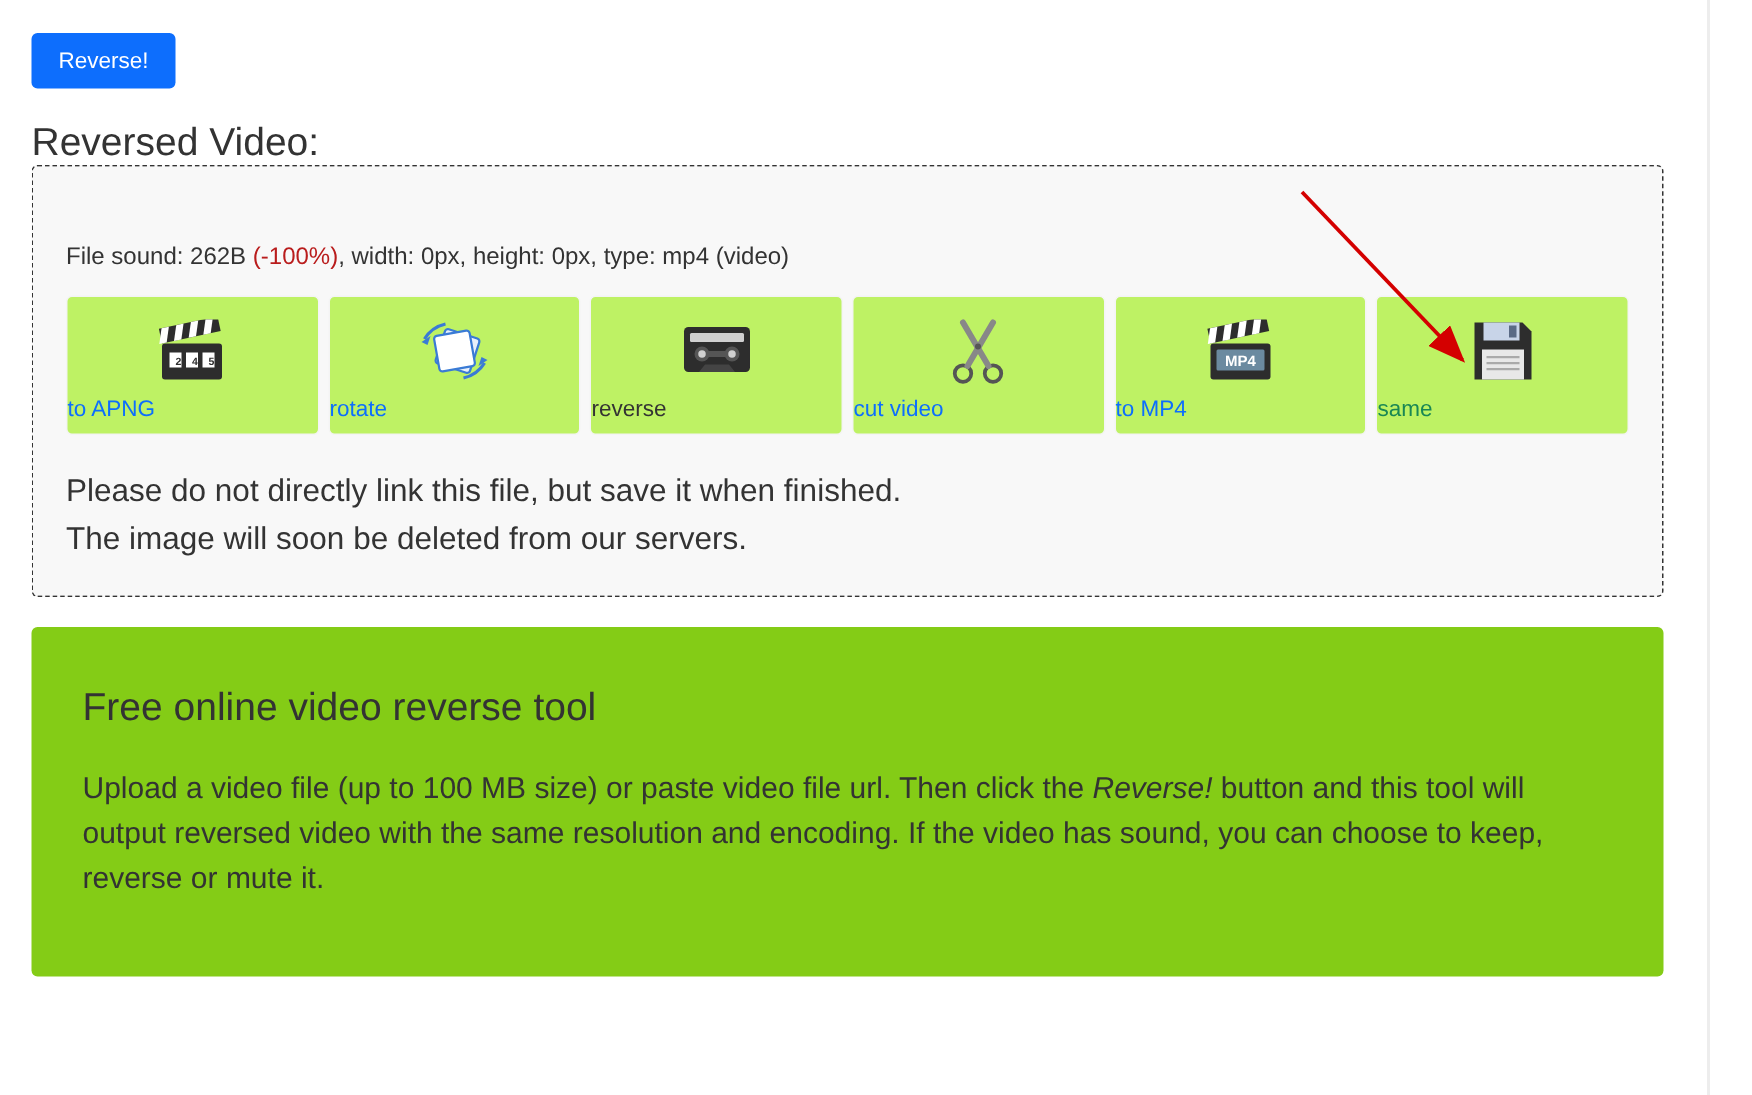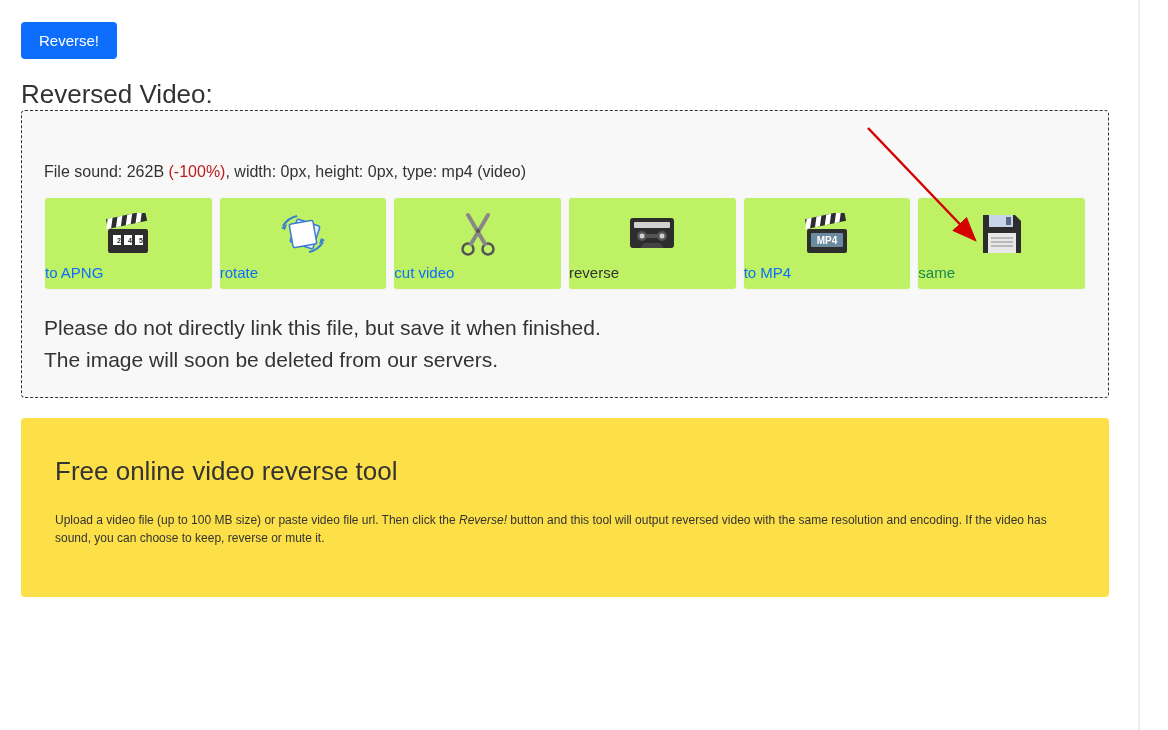--- a/index.html
+++ b/index.html
@@ -70,33 +70,33 @@
     }
     .action-btn.normal .label { color: #333; }
     .action-btn.save .label { color: #198754; }
     .notice {
       color: #333;
       font-size: 21px;
       line-height: 1.5;
     }
     .notice a { color: #0d6efd; text-decoration: none; }
     .info-box {
-      background: #fde047;
+      background: #84cc16;
       border-radius: 4px;
       padding: 38px 34px 50px 34px;
     }
     .info-box h2 {
       font-size: 26px;
       font-weight: 400;
       color: #333;
       margin-bottom: 24px;
     }
     .info-box p {
       color: #333;
-      font-size: 12px;
+      font-size: 20px;
       line-height: 1.5;
     }
     .info-box p em { font-style: italic; }
     .right-border {
       position: absolute;
       right: 28px;
       top: 0;
       width: 2px;
       height: 730px;
       background: #ededed;
@@ -162,47 +162,47 @@
             <rect x="14" y="10" width="24" height="24" rx="2" fill="#fff" stroke="#3a7bd5" stroke-width="1.5" transform="rotate(-10 26 22)"></rect>
             <path d="M 6 14 A 22 22 0 0 1 20 4" stroke="#3a7bd5" stroke-width="2.2" fill="none"></path>
             <polygon points="4,16 10,12 8,18" fill="#3a7bd5"></polygon>
             <path d="M 46 30 A 22 22 0 0 1 32 40" stroke="#3a7bd5" stroke-width="2.2" fill="none"></path>
             <polygon points="48,28 42,32 44,26" fill="#3a7bd5"></polygon>
           </svg>
         </div>
         <div class="label">rotate</div>
       </div>
 
-      <div class="action-btn">
-        <div class="icon-wrap">
-          <svg width="40" height="46" viewBox="0 0 40 46">
-            <circle cx="10" cy="38" r="5.5" fill="none" stroke="#555" stroke-width="2.5"></circle>
-            <circle cx="30" cy="38" r="5.5" fill="none" stroke="#555" stroke-width="2.5"></circle>
-            <path d="M 13 33 L 30 4" stroke="#888" stroke-width="4" stroke-linecap="round"></path>
-            <path d="M 27 33 L 10 4" stroke="#888" stroke-width="4" stroke-linecap="round"></path>
-            <circle cx="20" cy="20" r="2" fill="#555"></circle>
-          </svg>
-        </div>
-        <div class="label">cut video</div>
-      </div>
-
       <div class="action-btn normal">
         <div class="icon-wrap">
           <svg width="48" height="36" viewBox="0 0 48 36">
             <rect x="2" y="2" width="44" height="30" rx="3" fill="#2d2d2d"></rect>
             <rect x="6" y="6" width="36" height="6" rx="1" fill="#d0d0d0"></rect>
             <circle cx="14" cy="20" r="5" fill="#555"></circle>
             <circle cx="14" cy="20" r="2.5" fill="#d0d0d0"></circle>
             <circle cx="34" cy="20" r="5" fill="#555"></circle>
             <circle cx="34" cy="20" r="2.5" fill="#d0d0d0"></circle>
             <rect x="18" y="18" width="12" height="4" fill="#555"></rect>
             <polygon points="12,32 36,32 32,27 16,27" fill="#444"></polygon>
           </svg>
         </div>
         <div class="label">reverse</div>
+      </div>
+
+      <div class="action-btn">
+        <div class="icon-wrap">
+          <svg width="40" height="46" viewBox="0 0 40 46">
+            <circle cx="10" cy="38" r="5.5" fill="none" stroke="#555" stroke-width="2.5"></circle>
+            <circle cx="30" cy="38" r="5.5" fill="none" stroke="#555" stroke-width="2.5"></circle>
+            <path d="M 13 33 L 30 4" stroke="#888" stroke-width="4" stroke-linecap="round"></path>
+            <path d="M 27 33 L 10 4" stroke="#888" stroke-width="4" stroke-linecap="round"></path>
+            <circle cx="20" cy="20" r="2" fill="#555"></circle>
+          </svg>
+        </div>
+        <div class="label">cut video</div>
       </div>
 
       <div class="action-btn">
         <div class="icon-wrap">
           <svg width="46" height="42" viewBox="0 0 46 42">
             <rect x="3" y="16" width="40" height="24" rx="2" fill="#2d2d2d"></rect>
             <rect x="7" y="20" width="32" height="14" rx="1" fill="#6b8aa0"></rect>
             <text x="23" y="31" font-size="10" fill="#fff" font-family="Arial" font-weight="bold" text-anchor="middle">MP4</text>
             <g transform="rotate(-12 3 16)">
               <rect x="3" y="6" width="40" height="10" fill="#2d2d2d"></rect>

